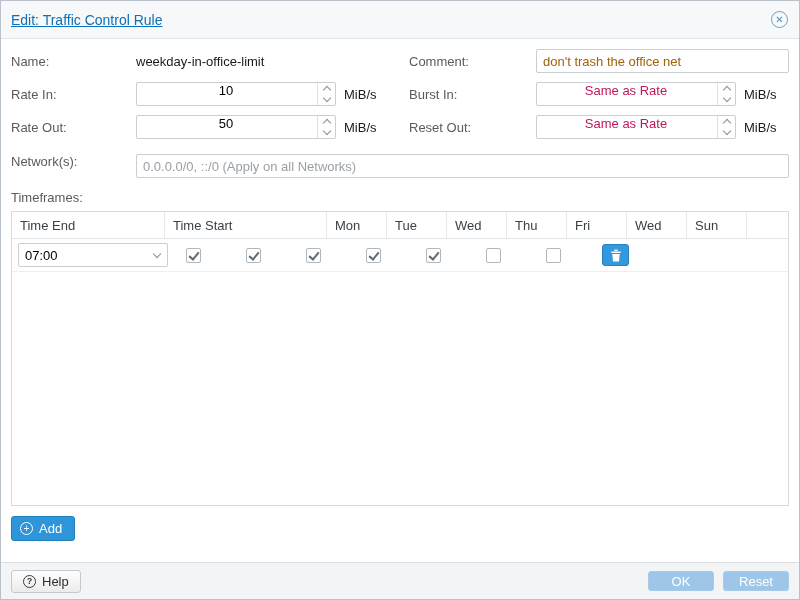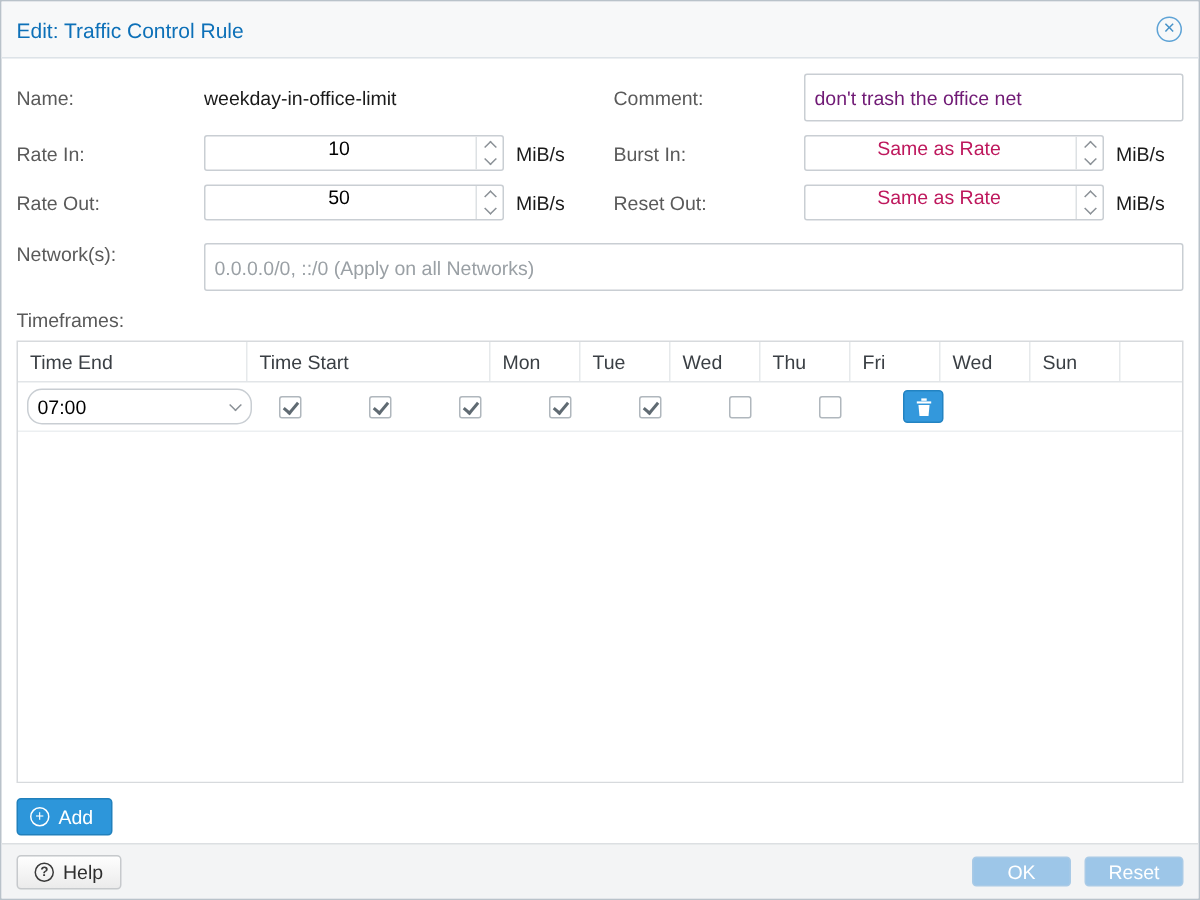--- a/index.html
+++ b/index.html
@@ -17,47 +17,47 @@
   
   .dlg-header {
     height: 38px;
     background: #f7f8f9;
     border-bottom: 1px solid #dde3e8;
     display: flex;
     align-items: center;
     padding: 0 10px;
     position: relative;
   }
-  .dlg-title { color: #0d70b8; font-size: 14px; }
+  .dlg-title { color: #0d70b8; font-size: 14px; text-decoration: underline; }
   .close-btn {
     position: absolute; right: 11px; top: 10px;
     width: 17px; height: 17px;
     border: 1px solid #5ea3d6; border-radius: 50%;
     color: #4792c8; font-size: 10px; line-height: 1;
     display: flex; align-items: center; justify-content: center;
     cursor: pointer;
   }
 
   
   .body { padding: 10px; }
   .frow { display: flex; width: 100%; margin-bottom: 9px; }
   .half { display: flex; align-items: center; }
   .half.left { width: 398px; }
   .half.right { flex: 1; }
   .flabel { width: 125px; color: #5a5a5a; flex-shrink: 0; }
   .flabel.r { width: 127px; }
   .fvalue { color: #1a1a1a; }
 
   input.text {
-    height: 32px;
+    height: 24px;
     border: 1px solid #c9ced3;
     border-radius: 2px;
     padding: 0 6px;
     font: inherit;
-    color: #701a75;
+    color: #a16207;
     background: #fff;
     outline: none;
   }
   input.text::placeholder { color: #9aa0a5; }
   .grow { flex: 1; }
   .unit { margin-left: 8px; color: #1a1a1a; }
 
   
   .spin { position: relative; width: 200px; height: 24px; flex-shrink: 0; }
   .spin input {
@@ -91,21 +91,21 @@
   .w-end   { width: 153px; }
   .w-day   { width: 60px; }
   .w-act   { flex: 1; border-right: none; }
 
   .trow { display: flex; height: 33px; align-items: center; border-bottom: 1px solid #eceff1; }
   .td { display: flex; align-items: center; padding: 0 6px; height: 100%; }
   .td.day { padding-left: 12px; }
 
   .combo {
     position: relative; height: 24px; width: 100%;
-    background: #fff; border: 1px solid #c9ced3; border-radius: 10px;
+    background: #fff; border: 1px solid #c9ced3; border-radius: 2px;
     display: flex; align-items: center;
   }
   .combo input {
     border: none; flex: 1; min-width: 0; padding: 0 6px;
     font: inherit; outline: none; background: transparent;
   }
   .combo .arrow { width: 20px; display: flex; align-items: center; justify-content: center; cursor: pointer; }
 
   input.day-cb {
     appearance: none; -webkit-appearance: none;

